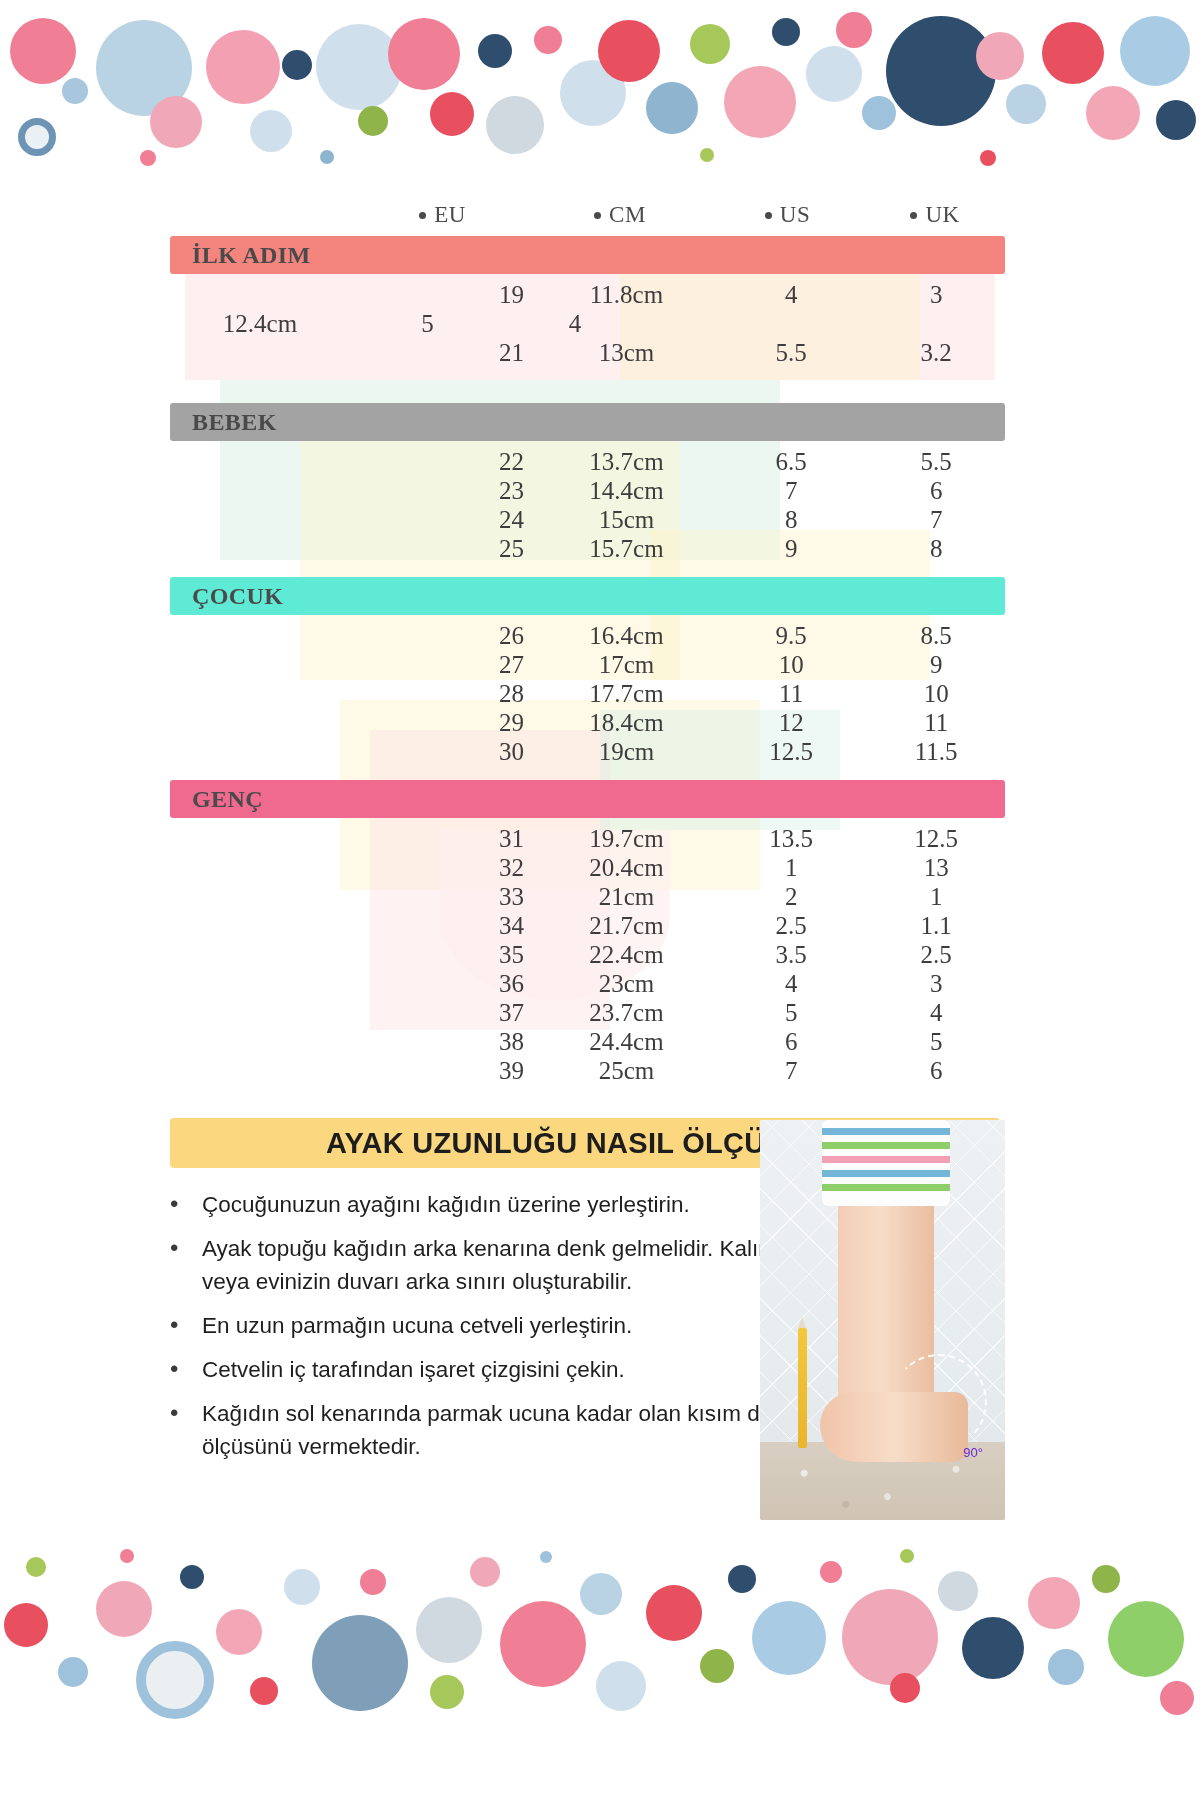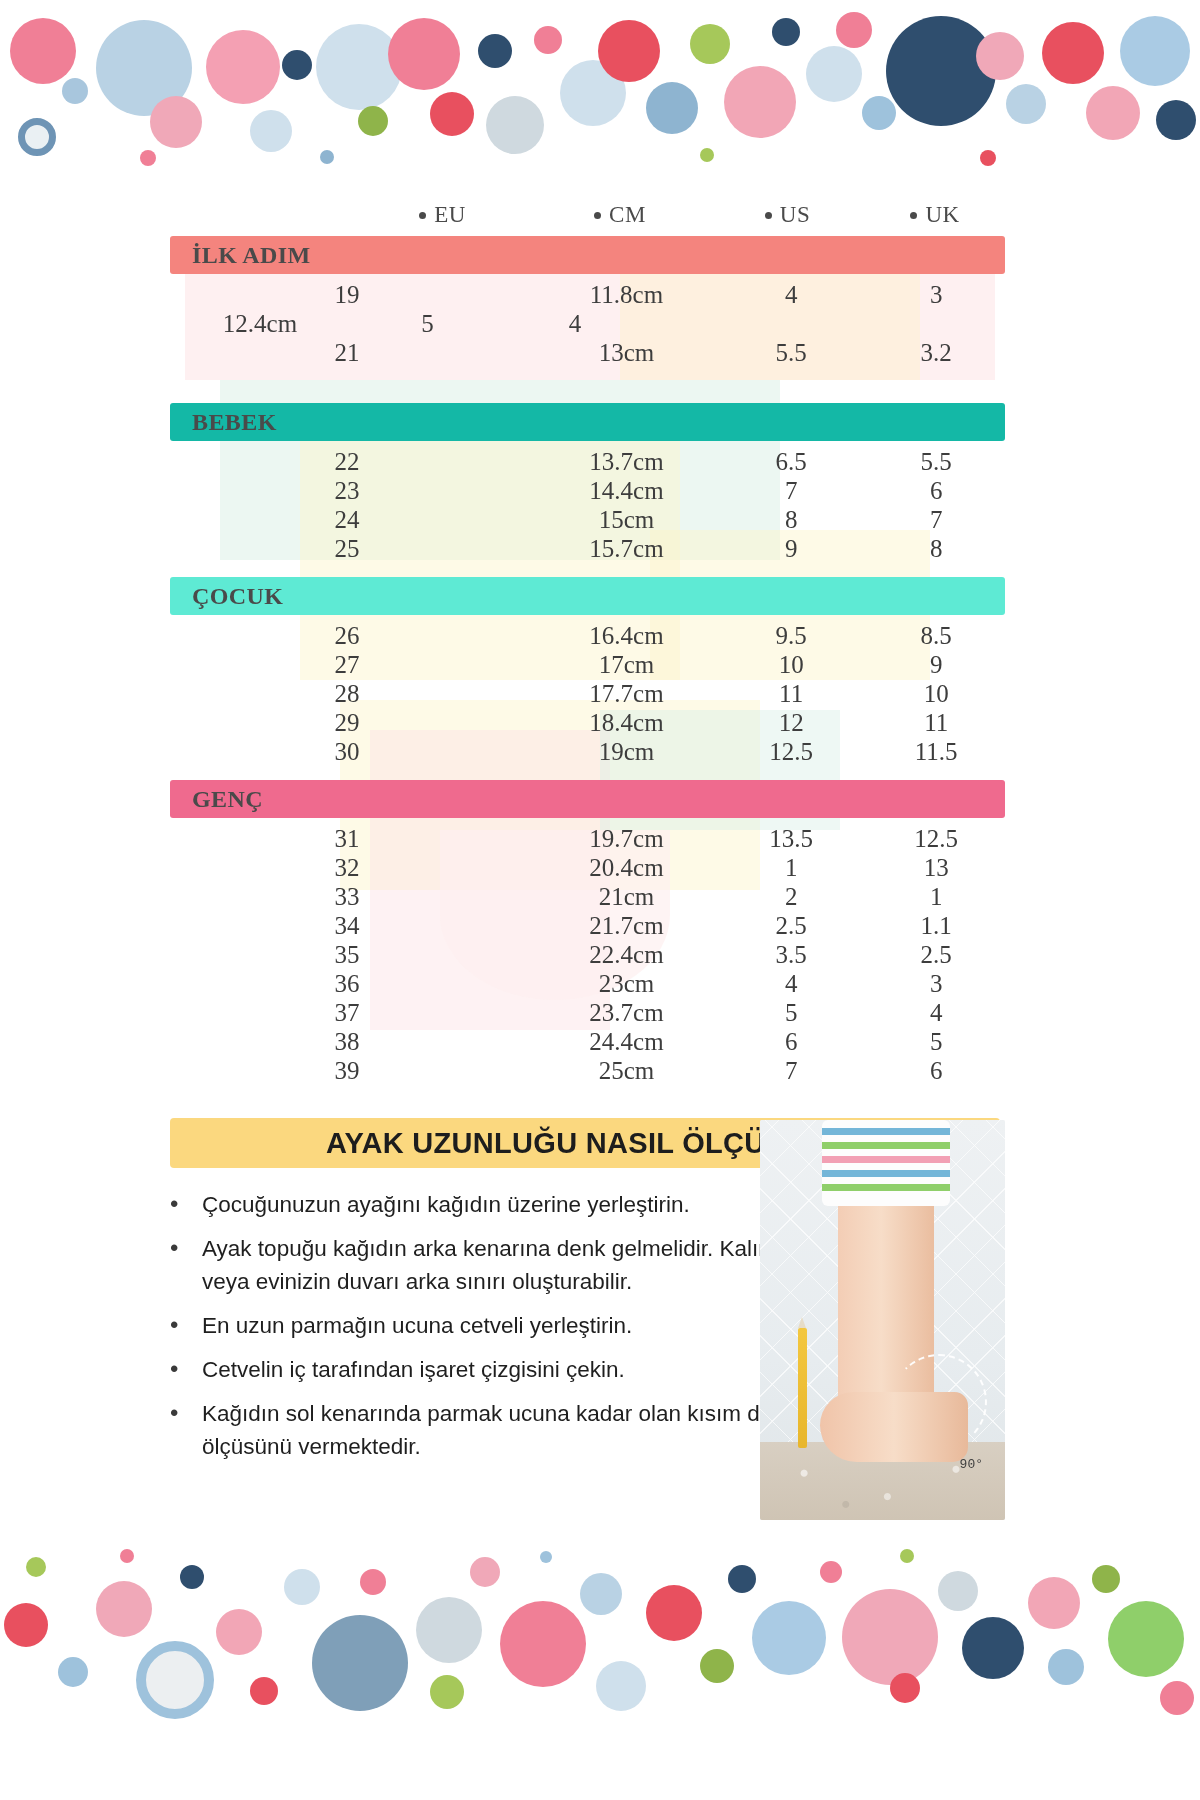--- a/index.html
+++ b/index.html
@@ -85,21 +85,21 @@
   }
   .rows { margin-top: 6px; }
   .row {
     display: flex;
     font-size: 25px;
     color: #3d3d3d;
     height: 29px;
     align-items: center;
   }
   .row .cell { text-align: center; }
-  .cell.eu { width: 360px; padding-right: 0; text-align: center; padding-right: 14px;}
+  .cell.eu { width: 360px; padding-right: 0; text-align: right; padding-right: 14px;}
   .cell.cm { width: 180px; text-align: center; }
   .cell.us { width: 155px; text-align: center; }
   .cell.uk { width: 140px; text-align: center; }
 
   
   .soft {
     position: absolute;
     z-index: 0;
   }
 
@@ -225,24 +225,24 @@
     position: absolute;
     right: 18px; bottom: 70px;
     width: 92px; height: 92px;
     border: 2px dashed rgba(255,255,255,.95);
     border-radius: 50%;
     border-left-color: transparent;
     border-bottom-color: transparent;
   }
   .ph-angle {
     position: absolute;
-    right: 22px; bottom: 48px;
+    right: 22px; bottom: 60px;
     font-size: 13px;
-    color: #404040;
-    font-family: Liberation Mono, monospace;
+    color: #6d28d9;
+    font-family: Liberation Sans, sans-serif;
   }
 </style>
 </head>
 <body>
 
 <div class="page">
 
   <div class="band band-top">
     <div class="dot" style="left:10px;top:18px;width:66px;height:66px;background:#f07f96;"></div>
     <div class="dot" style="left:62px;top:78px;width:26px;height:26px;background:#a8c6dd;"></div>
@@ -321,21 +321,21 @@
         <div class="row">
           <div class="cell eu">21</div>
           <div class="cell cm">13cm</div>
           <div class="cell us">5.5</div>
           <div class="cell uk">3.2</div>
         </div>
       </div>
     </div>
 
     <div style="margin-top:14px;">
-      <div class="group-bar" style="background:#14b8a6;margin-top:36px;">
+      <div class="group-bar" style="background:#a3a3a3;margin-top:36px;">
         <span>BEBEK</span>
       </div>
       <div class="rows">
         <div class="row">
           <div class="cell eu">22</div>
           <div class="cell cm">13.7cm</div>
           <div class="cell us">6.5</div>
           <div class="cell uk">5.5</div>
         </div>
         <div class="row">

